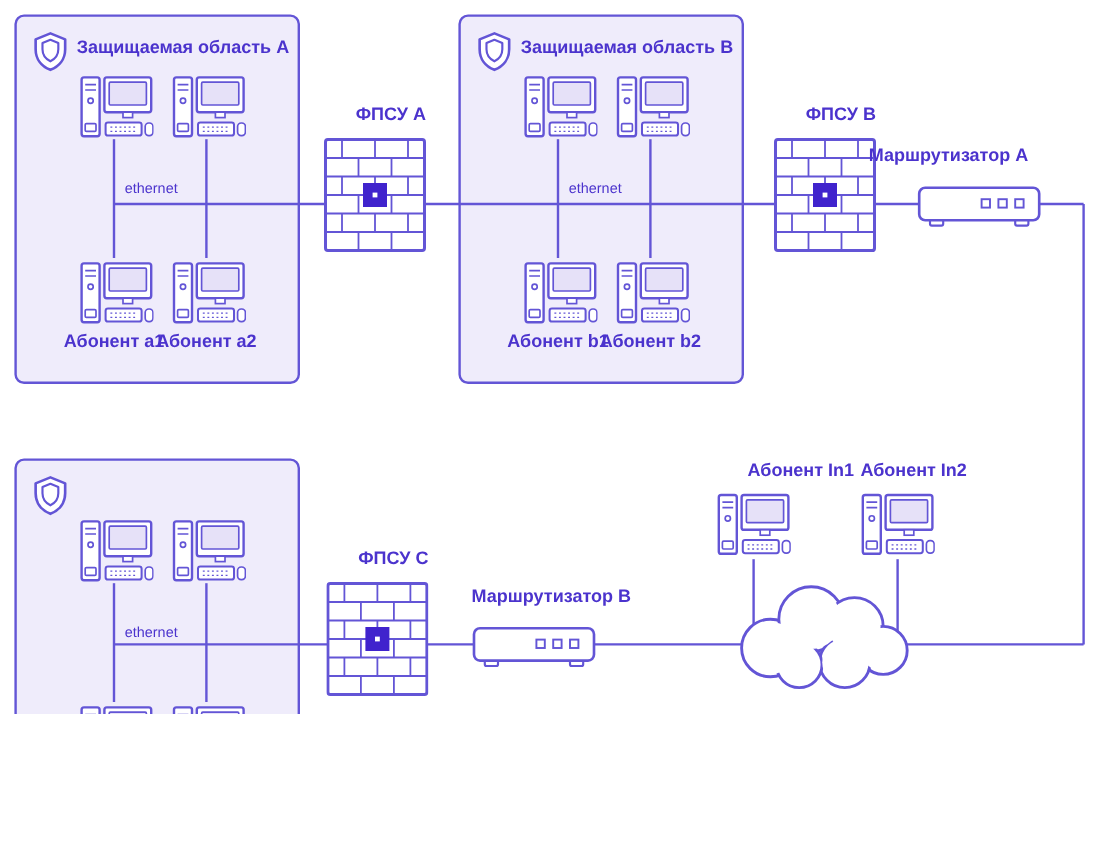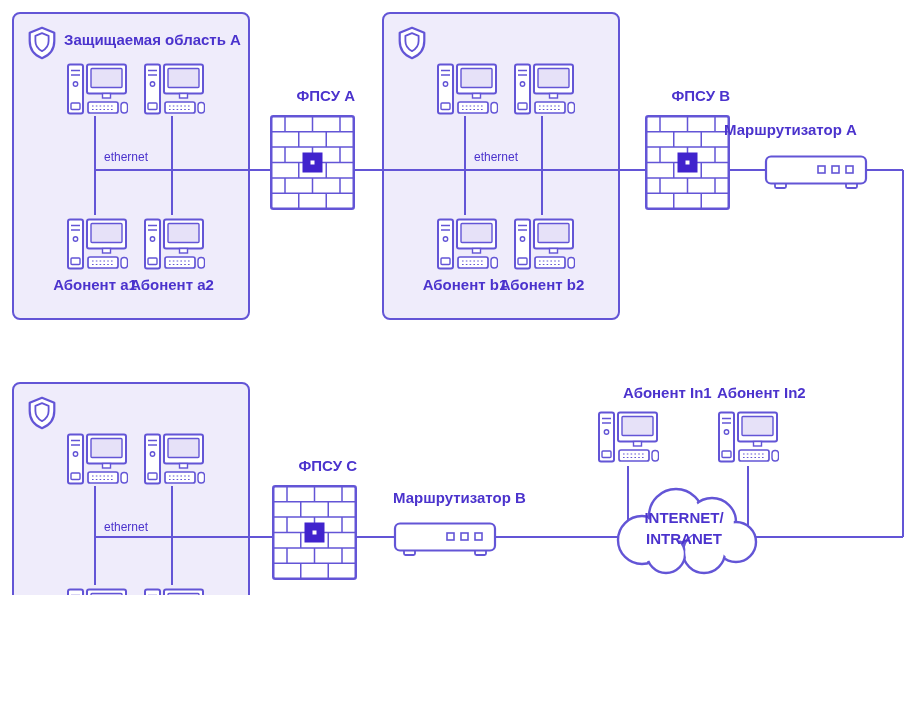--- a/index.html
+++ b/index.html
@@ -145,20 +145,21 @@
       </svg>
     <div class="eth-label">ethernet</div>
     <div class="ab-label ab-1">Абонент a1</div>
     <div class="ab-label ab-2">Абонент a2</div>
   </div>
 
   <div class="area" style="left:382px;top:12px">
     <svg class="shield">
         <use href="#sym-shield"></use>
       </svg>
+    <div class="area-title">Защищаемая область B</div>
     <svg class="comp pc-tl">
         <use href="#sym-computer"></use>
       </svg>
     <svg class="comp pc-tr">
         <use href="#sym-computer"></use>
       </svg>
     <svg class="comp pc-bl">
         <use href="#sym-computer"></use>
       </svg>
     <svg class="comp pc-br">
@@ -221,18 +222,14 @@
     </svg>
 
   <div class="node-label" style="left:717px;top:384px;width:62px">Абонент In2</div>
   <svg class="node ext-pc" style="left:717px;top:410px">
       <use href="#sym-computer"></use>
     </svg>
 
   <svg class="node cloud-svg" style="left:606px;top:480px">
       <use href="#sym-cloud"></use>
     </svg>
-  <div class="cloud-text">
-    <div>INTERNET/</div>
-    <div>INTRANET</div>
-  </div>
 
 </div>
 
 </body></html>

